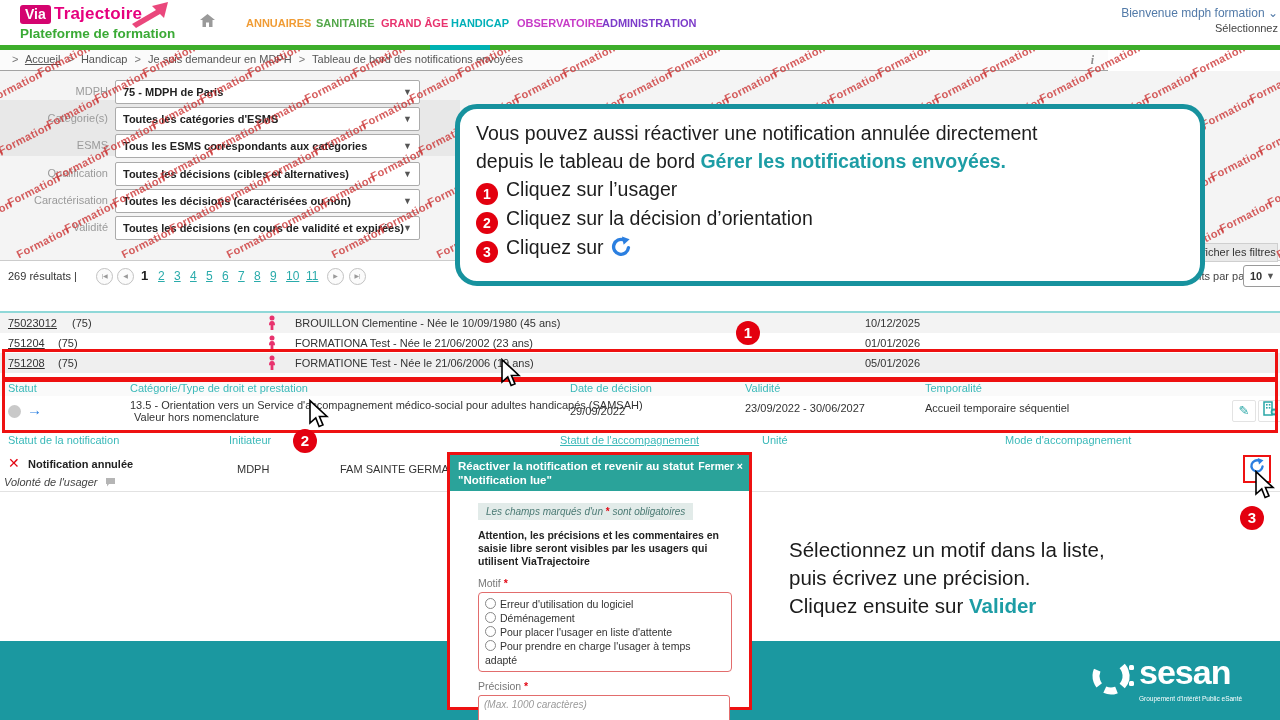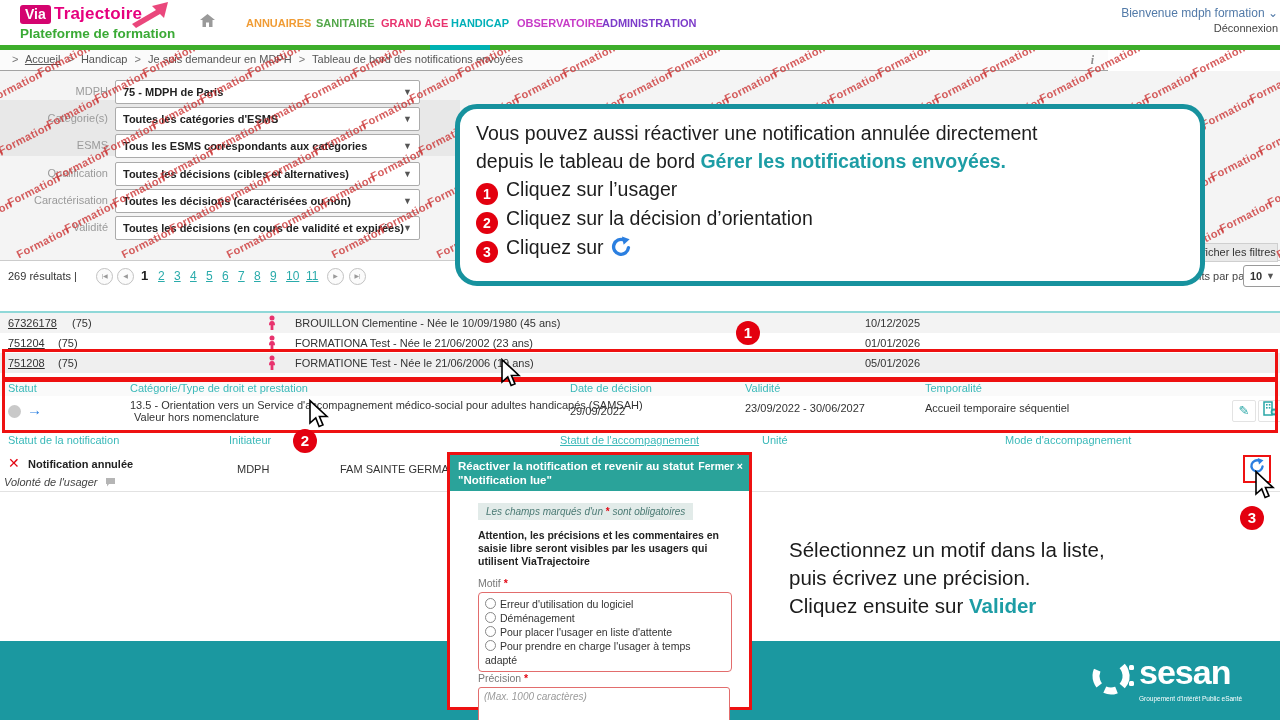--- a/index.html
+++ b/index.html
@@ -130,21 +130,21 @@
 
   
   #modal{position:absolute;left:447px;top:452px;width:299px;height:252px;background:#fff;border:3px solid #ee1111;z-index:7;}
   #m-title{background:#2aa39a;color:#fff;font-size:11.5px;font-weight:bold;padding:4px 52px 4px 8px;line-height:14px;min-height:28px;}
   #m-close{position:absolute;right:6px;top:5px;color:#fff;font-size:10.5px;font-weight:bold;cursor:pointer;}
   #m-body{position:relative;padding:10px 10px 0 28px;}
   #m-note{display:inline-block;background:#e2ebe9;color:#4b7a74;font-style:italic;font-size:10px;padding:3px 8px;margin-bottom:9px;}
   .red-star{color:#e20613;font-weight:bold;font-style:normal;}
   #m-warning{width:252px;font-size:10.5px;font-weight:bold;color:#222;line-height:13px;margin-bottom:9px;}
   .m-label{font-size:10.5px;color:#777;margin-bottom:3px;}
-  #m-radios{width:240px;border:1.5px solid #e26d6d;border-radius:4px;padding:4px 6px;}
+  #m-radios{width:240px;border:1.5px solid #e26d6d;border-radius:4px;padding:4px 6px;margin-bottom:8px;}
   .m-opt{font-size:10.5px;color:#333;line-height:14px;cursor:pointer;}
   .radio{display:inline-block;width:9px;height:9px;border:1px solid #888;border-radius:50%;background:#fff;
          margin-right:4px;vertical-align:-1px;}
   #m-textarea{display:block;width:240px;height:44px;border:1.5px solid #e26d6d;border-radius:3px;resize:none;
               font-family:"Liberation Sans",sans-serif;font-size:10px;padding:3px 5px;color:#333;}
   #m-textarea::placeholder{color:#9a9a9a;font-style:italic;}
 
   
   #instruction{position:absolute;left:789px;top:536px;font-size:20.5px;color:#1b1b1b;line-height:28px;z-index:3;}
   #instruction .co-link{font-weight:bold;}
@@ -177,21 +177,21 @@
     </span>
     <div id="hdr-nav">
       <span class="nav-ann">ANNUAIRES</span>
       <span class="nav-san">SANITAIRE</span>
       <span class="nav-ga">GRAND ÂGE</span>
       <span class="nav-han">HANDICAP</span>
       <span class="nav-obs">OBSERVATOIRE</span>
       <span class="nav-adm">ADMINISTRATION</span>
     </div>
     <div id="welcome"><span>Bienvenue mdph formation</span> <span>⌄</span></div>
-    <div id="logout">Déconnexion</div>
+    <div id="logout">Sélectionnez</div>
   </div>
   <div id="green-bar"></div>
   <div id="teal-seg"></div>
 
   <div id="breadcrumb">
     <span class="bc">
       <span class="bc-sep">&gt;</span>
       <span id="bc-home">Accueil</span>
       <span class="bc-sep">&gt;</span>
       <span>Handicap</span>
@@ -361,21 +361,21 @@
 
   <div id="u-head">
     <span class="th-teal" style="position:absolute;left:8px;">N° individu</span>
     <span class="th-teal" style="position:absolute;left:264px;">Sexe</span>
     <span class="th-teal" style="position:absolute;left:295px;">Identité</span>
     <span class="th-teal" style="position:absolute;left:865px;">Modif.</span>
   </div>
   <div id="u-underline"></div>
 
   <div id="u-row1" class="u-row">
-    <span class="c-id">67326178</span>
+    <span class="c-id">75023012</span>
     <span class="c-dept">(75)</span>
     <span class="c-sexe"><svg width="12" height="16" viewBox="0 0 12 16">
           <circle cx="6" cy="3" r="2.5" fill="#e8336e"></circle>
           <path d="M6 6 C3.6 6 3 8 3 10.2 L4.6 10.2 L4.6 15 L7.4 15 L7.4 10.2 L9 10.2 C9 8 8.4 6 6 6 Z" fill="#e8336e"></path>
         </svg></span>
     <span class="c-ident">BROUILLON Clementine - Née le 10/09/1980 (45 ans)</span>
     <span class="c-modif">10/12/2025</span>
   </div>
   <div id="u-row2" class="u-row">
     <span class="c-id">751204</span>

